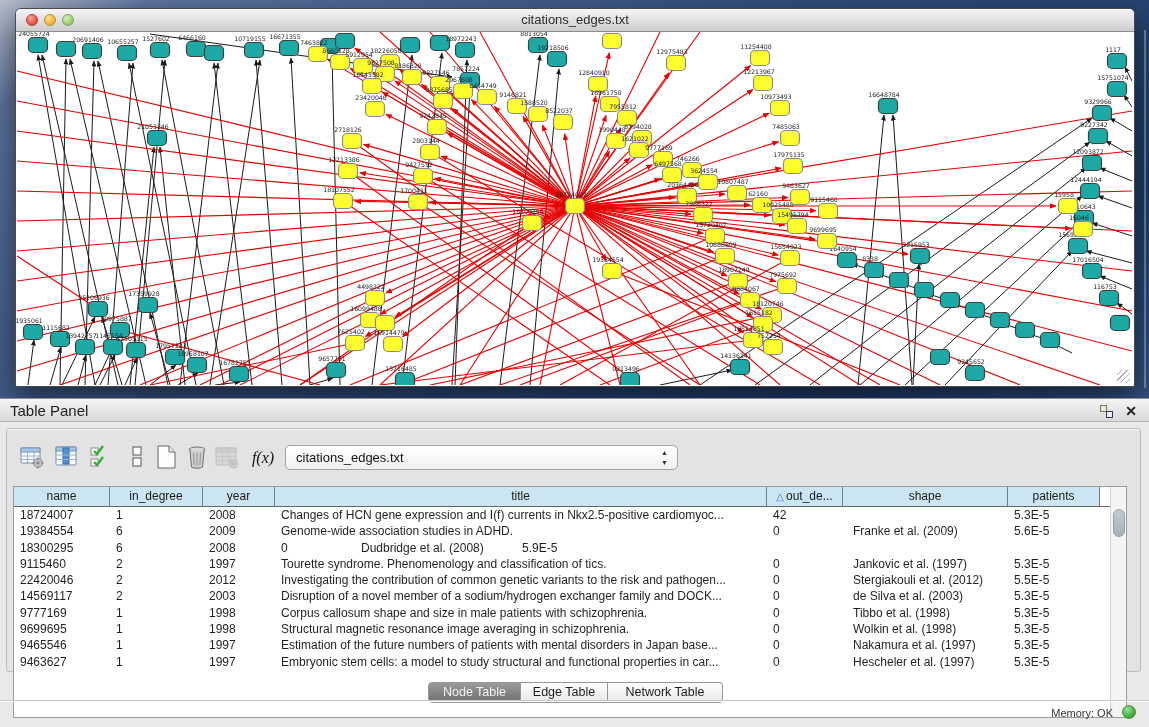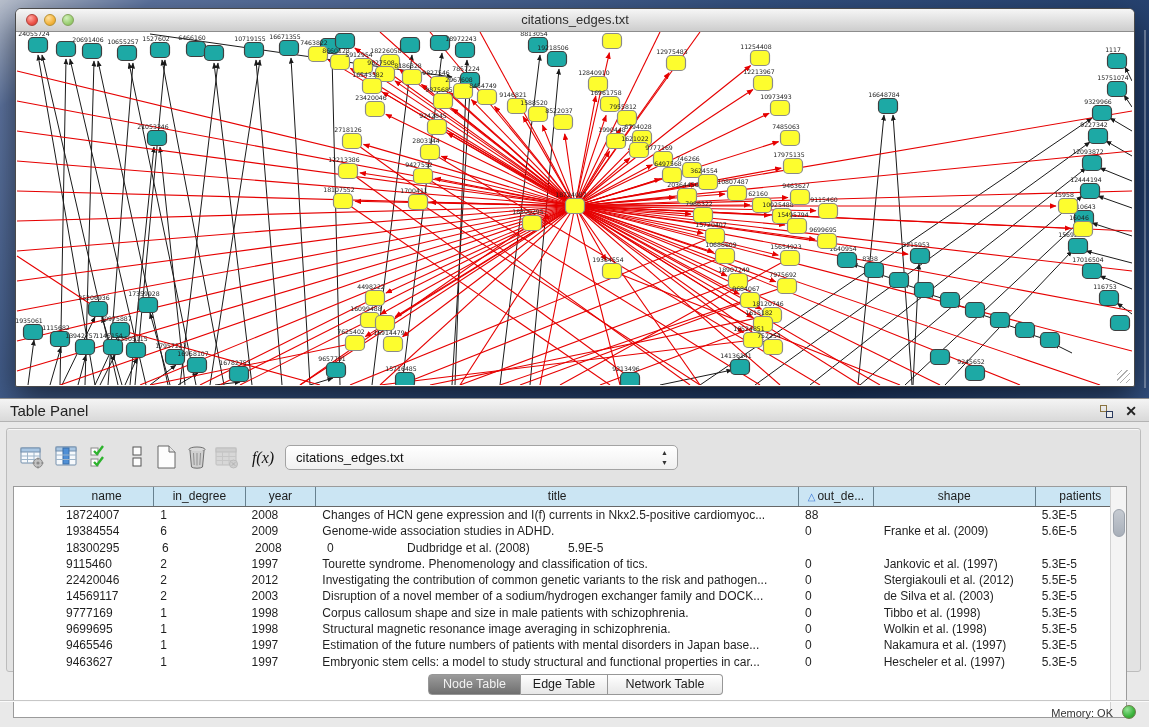--- a/index.html
+++ b/index.html
@@ -45,34 +45,34 @@
   .tbtn{position:absolute;top:0;width:28px;height:28px;border:none;background:transparent;padding:0;cursor:pointer;}
   .fx{font-family:"Liberation Serif",serif;font-style:italic;font-size:16px;color:#111;}
   .combo{position:absolute;left:279px;top:1px;width:393px;height:25px;box-sizing:border-box;
     border:1px solid #a3a3a3;border-radius:5px;background:linear-gradient(#ffffff,#f0f0f0);
     font-size:13px;color:#111;cursor:pointer;}
   .combo .val{position:absolute;left:10px;top:4px;}
   .combo .spin{position:absolute;right:9px;top:2px;font-size:7px;color:#333;line-height:10px;text-align:center;}
 
   
   .tablebox{position:absolute;left:13px;top:64px;width:1114px;height:232px;box-sizing:border-box;
-    background:#fff;border:1px solid #9b9b9b;overflow:hidden;padding-left:46px;}
+    background:#fff;border:1px solid #9b9b9b;overflow:hidden;}
   .thead{display:flex;height:19px;border-bottom:1px solid #666;background:#fff;}
   .hcell{box-sizing:border-box;height:19px;background:#cbe5f3;border-right:1px solid #67818f;
     font-size:12px;color:#1c1c1c;text-align:center;line-height:18px;overflow:hidden;white-space:nowrap;cursor:pointer;}
   .hsort{color:#3875d7;font-size:10px;margin-right:2px;}
   .trow{display:flex;height:16.3px;background:#fff;}
   .tcell{box-sizing:border-box;font-size:12px;color:#1f1f1f;line-height:16px;
     overflow:hidden;white-space:nowrap;padding-left:6px;}
   .vscroll{position:absolute;right:0px;top:0px;bottom:0px;width:15px;background:#f4f4f4;border-left:1px solid #d2d2d2;}
   .vthumb{position:absolute;left:2px;top:22px;width:10px;height:26px;border-radius:6px;
     background:linear-gradient(#c6cbd2,#a8afb9);border:1px solid #9aa1ab;cursor:pointer;}
 
   
-  .segs{position:absolute;left:428px;top:252px;display:flex;height:21px;}
+  .segs{position:absolute;left:428px;top:260px;display:flex;height:21px;}
   .seg{box-sizing:border-box;height:21px;border:1px solid #979797;border-left:none;
     background:linear-gradient(#ffffff,#e7e7e7);font-size:12.5px;color:#1c1c1c;
     text-align:center;line-height:19px;cursor:pointer;}
   .seg.first{border-left:1px solid #979797;border-radius:4px 0 0 4px;}
   .seg.last{border-radius:0 4px 4px 0;}
   .seg.sel{background:linear-gradient(#9b9b9b,#6f6f6f);color:#f2f2f2;}
 
   
   .groove{position:absolute;left:0;top:700px;width:1149px;height:2px;
     border-top:1px solid #c7c7c7;border-bottom:1px solid #fbfbfb;box-sizing:border-box;}
@@ -886,21 +886,21 @@
         <div class="hcell" style="width: 76px;"><span class="hsort">△</span><span>out_de...</span></div>
         <div class="hcell" style="width: 165px;"><span>shape</span></div>
         <div class="hcell" style="width: 92px;"><span>patients</span></div>
       </div>
     <div id="tbody">
         <div class="trow">
           <div class="tcell" style="width: 96px;">18724007</div>
           <div class="tcell" style="width: 93px;">1</div>
           <div class="tcell" style="width: 72px;">2008</div>
           <div class="tcell" style="width: 492px;">Changes of HCN gene expression and I(f) currents in Nkx2.5-positive cardiomyoc...</div>
-          <div class="tcell" style="width: 76px;">88</div>
+          <div class="tcell" style="width: 76px;">42</div>
           <div class="tcell" style="width: 165px; padding-left: 10px; margin-top: 37px;">Yano et al. (2008)</div>
           <div class="tcell" style="width: 92px;">5.3E-5</div>
         </div>
         <div class="trow">
           <div class="tcell" style="width: 96px;">19384554</div>
           <div class="tcell" style="width: 93px;">6</div>
           <div class="tcell" style="width: 72px;">2009</div>
           <div class="tcell" style="width: 492px;">Genome-wide association studies in ADHD.</div>
           <div class="tcell" style="width: 76px;">0</div>
           <div class="tcell" style="width: 165px; padding-left: 10px;">Franke et al. (2009)</div>

